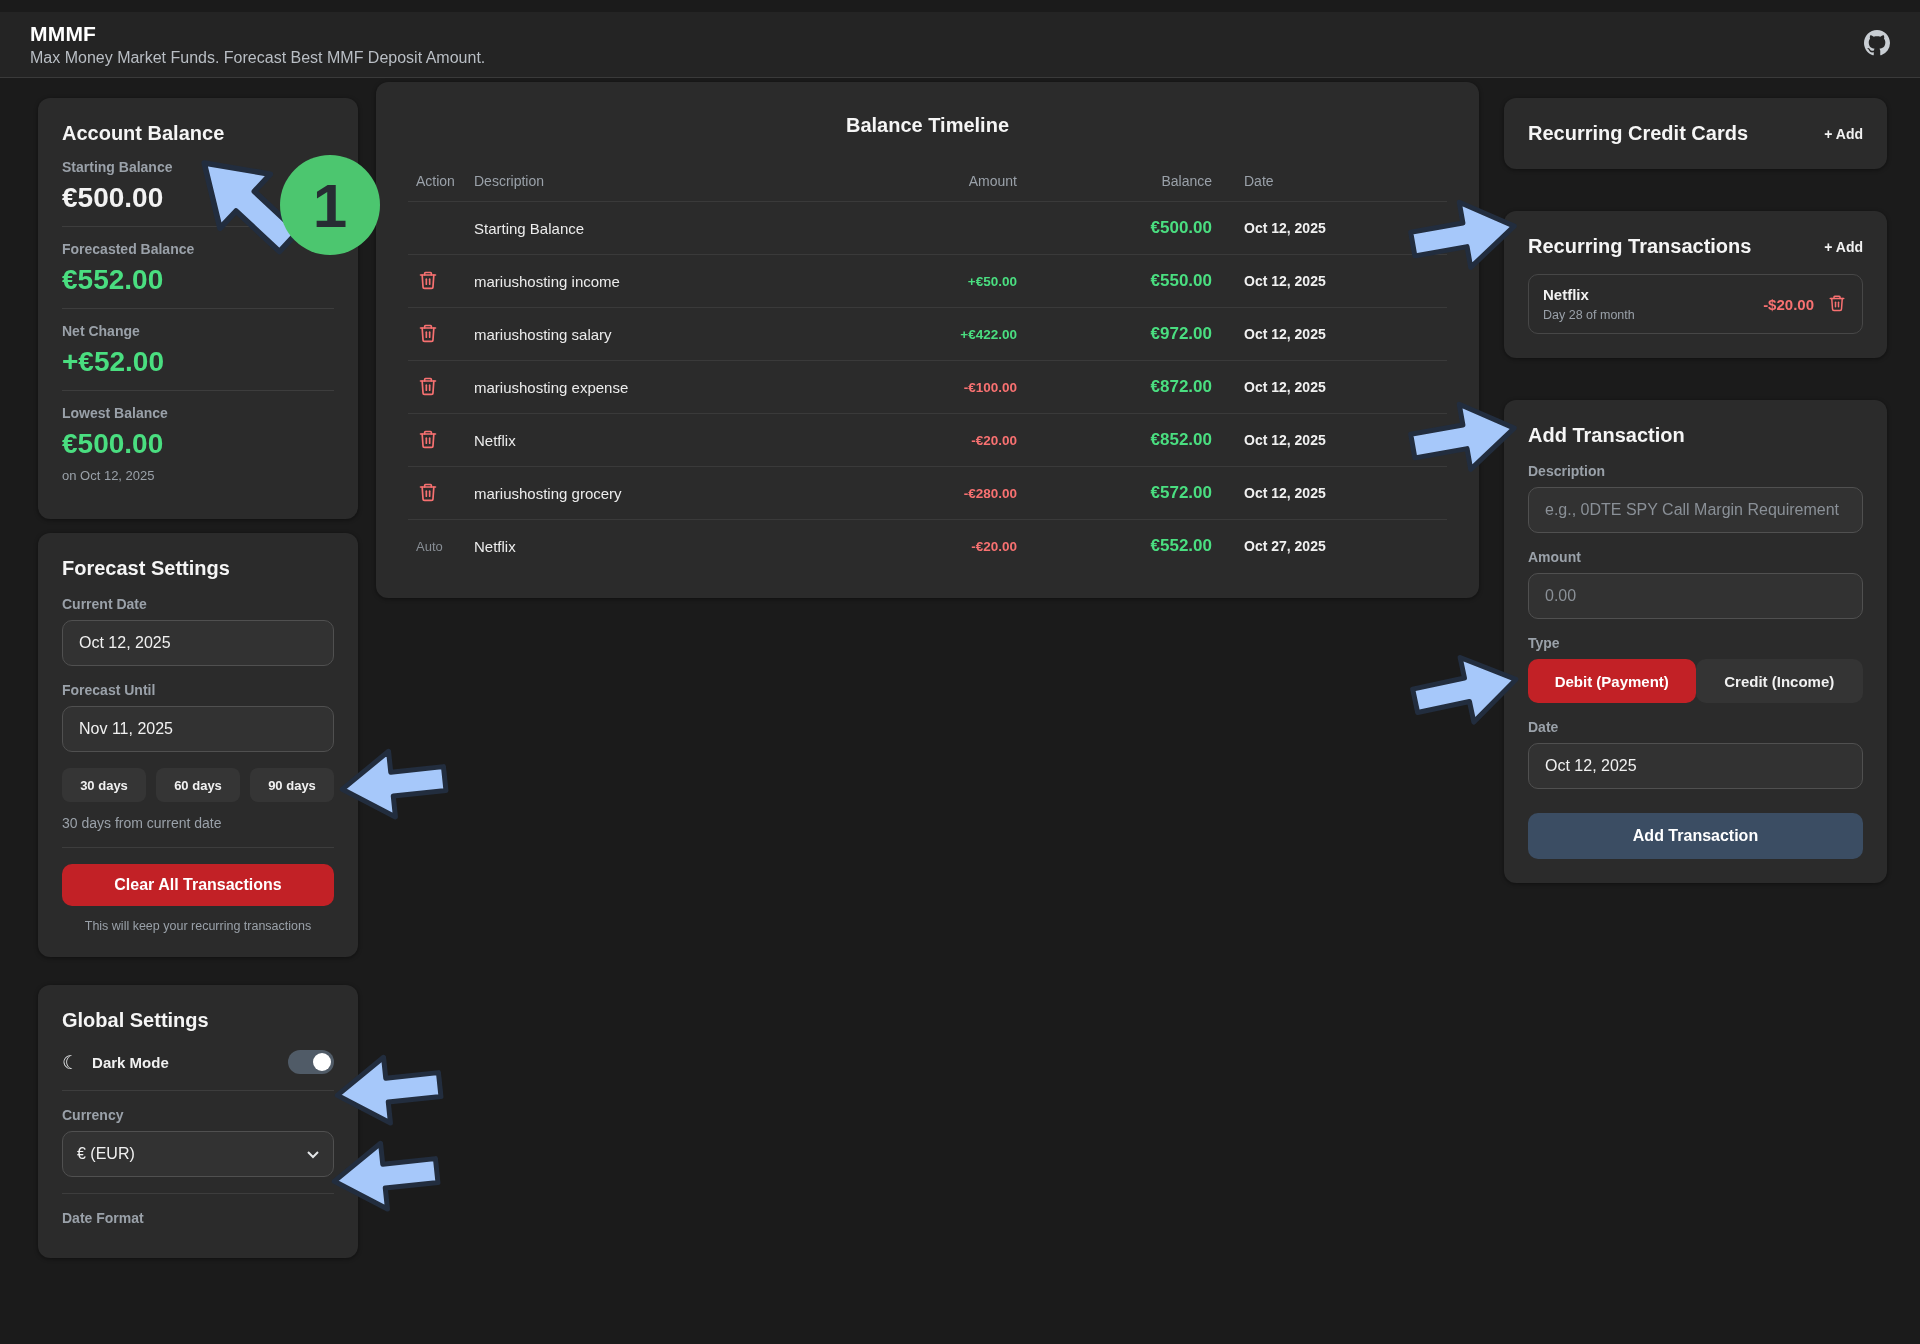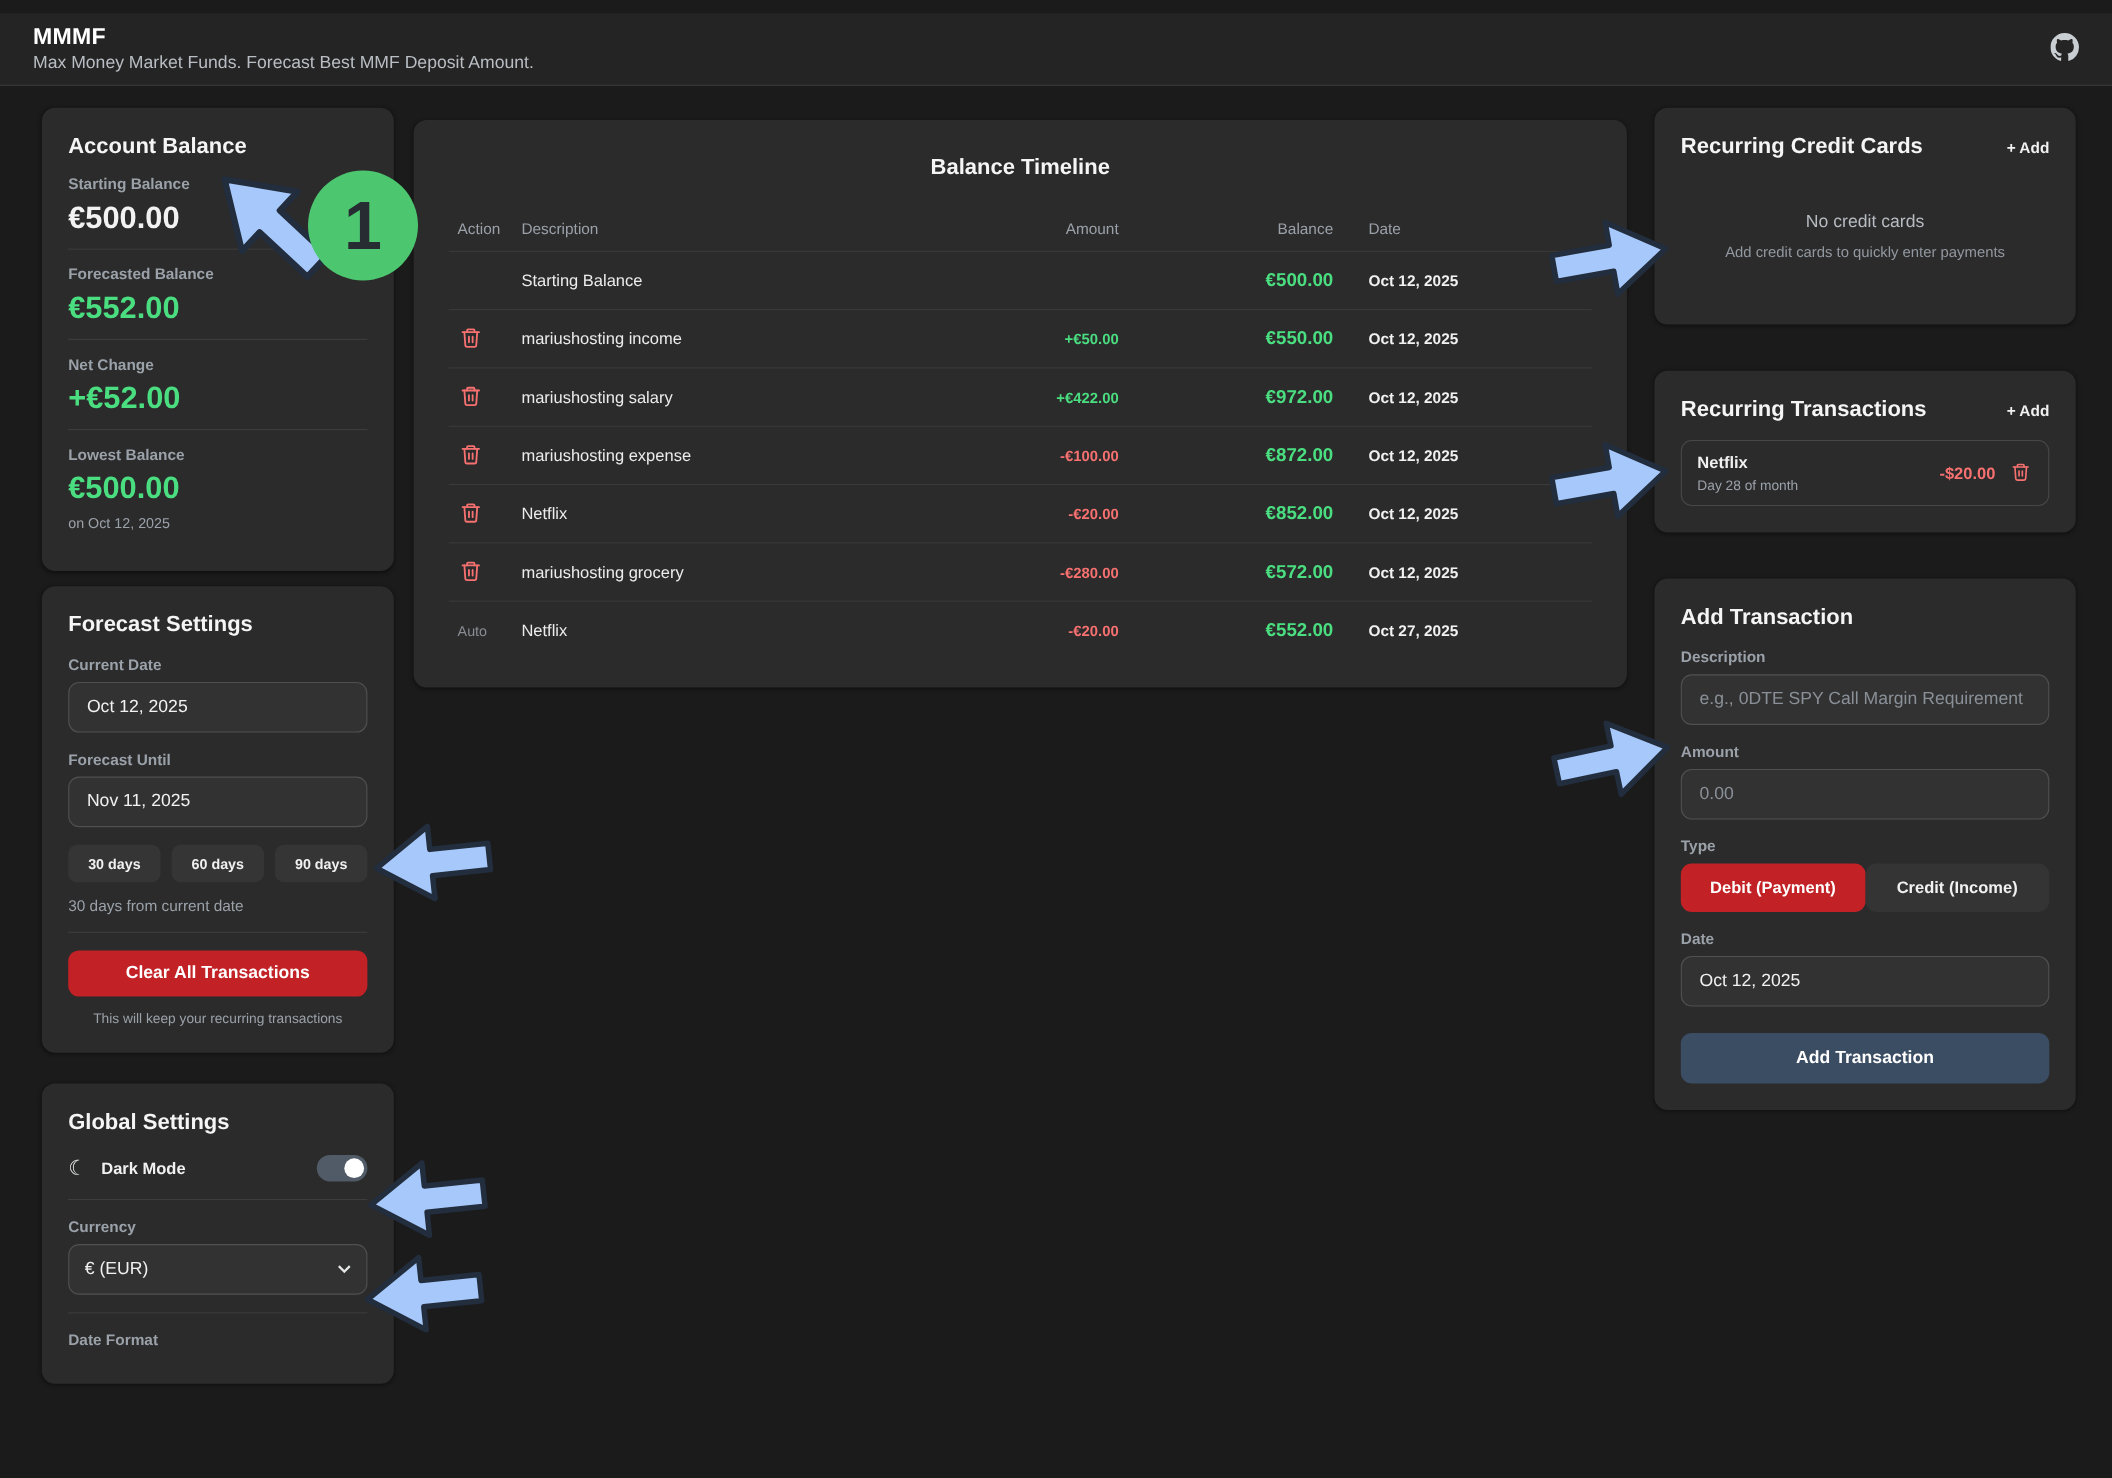--- a/index.html
+++ b/index.html
@@ -10,21 +10,21 @@
   
   .topbar { position:absolute; top:12px; left:0; right:0; height:66px; background:#242424;
             border-bottom:1px solid #3a3a3a; display:flex; align-items:center;
             justify-content:space-between; padding:0 30px; }
   .app-title { font-size:21px; font-weight:700; color:#ffffff; letter-spacing:.2px; }
   .app-subtitle { font-size:16px; color:#b9bec4; margin-top:3px; }
   .gh-btn { background:none; border:none; cursor:pointer; display:flex; align-items:center; }
 
   
   .col-left   { position:absolute; left:38px;   top:98px; width:320px; }
-  .col-center { position:absolute; left:376px;  top:109px; width:1103px; }
+  .col-center { position:absolute; left:376px;  top:82px; width:1103px; }
   .col-right  { position:absolute; left:1504px; top:98px; width:383px; }
 
   .card { background:#2b2b2b; border-radius:12px; padding:24px; box-shadow:0 1px 4px rgba(0,0,0,.45); }
   .card-title { font-size:20px; font-weight:700; color:#f5f5f5; }
 
   .green { color:#4ade80 !important; }
   .red   { color:#f87171 !important; }
 
   
   .balance-item { padding:14px 0 12px; border-bottom:1px solid #3d3d3d; }
@@ -319,24 +319,20 @@
     </div>
   </div>
 
   <div class="col-right">
 
     <div class="card">
       <div class="card-head">
         <div class="card-title">Recurring Credit Cards</div>
         <button class="add-btn">+ Add</button>
       </div>
-      <div class="empty">
-        <div class="empty-title">No credit cards</div>
-        <div class="empty-sub">Add credit cards to quickly enter payments</div>
-      </div>
     </div>
 
     <div class="card card-rt">
       <div class="card-head">
         <div class="card-title">Recurring Transactions</div>
         <button class="add-btn">+ Add</button>
       </div>
       <div class="rt-item">
         <div>
           <div class="rt-name">Netflix</div>

